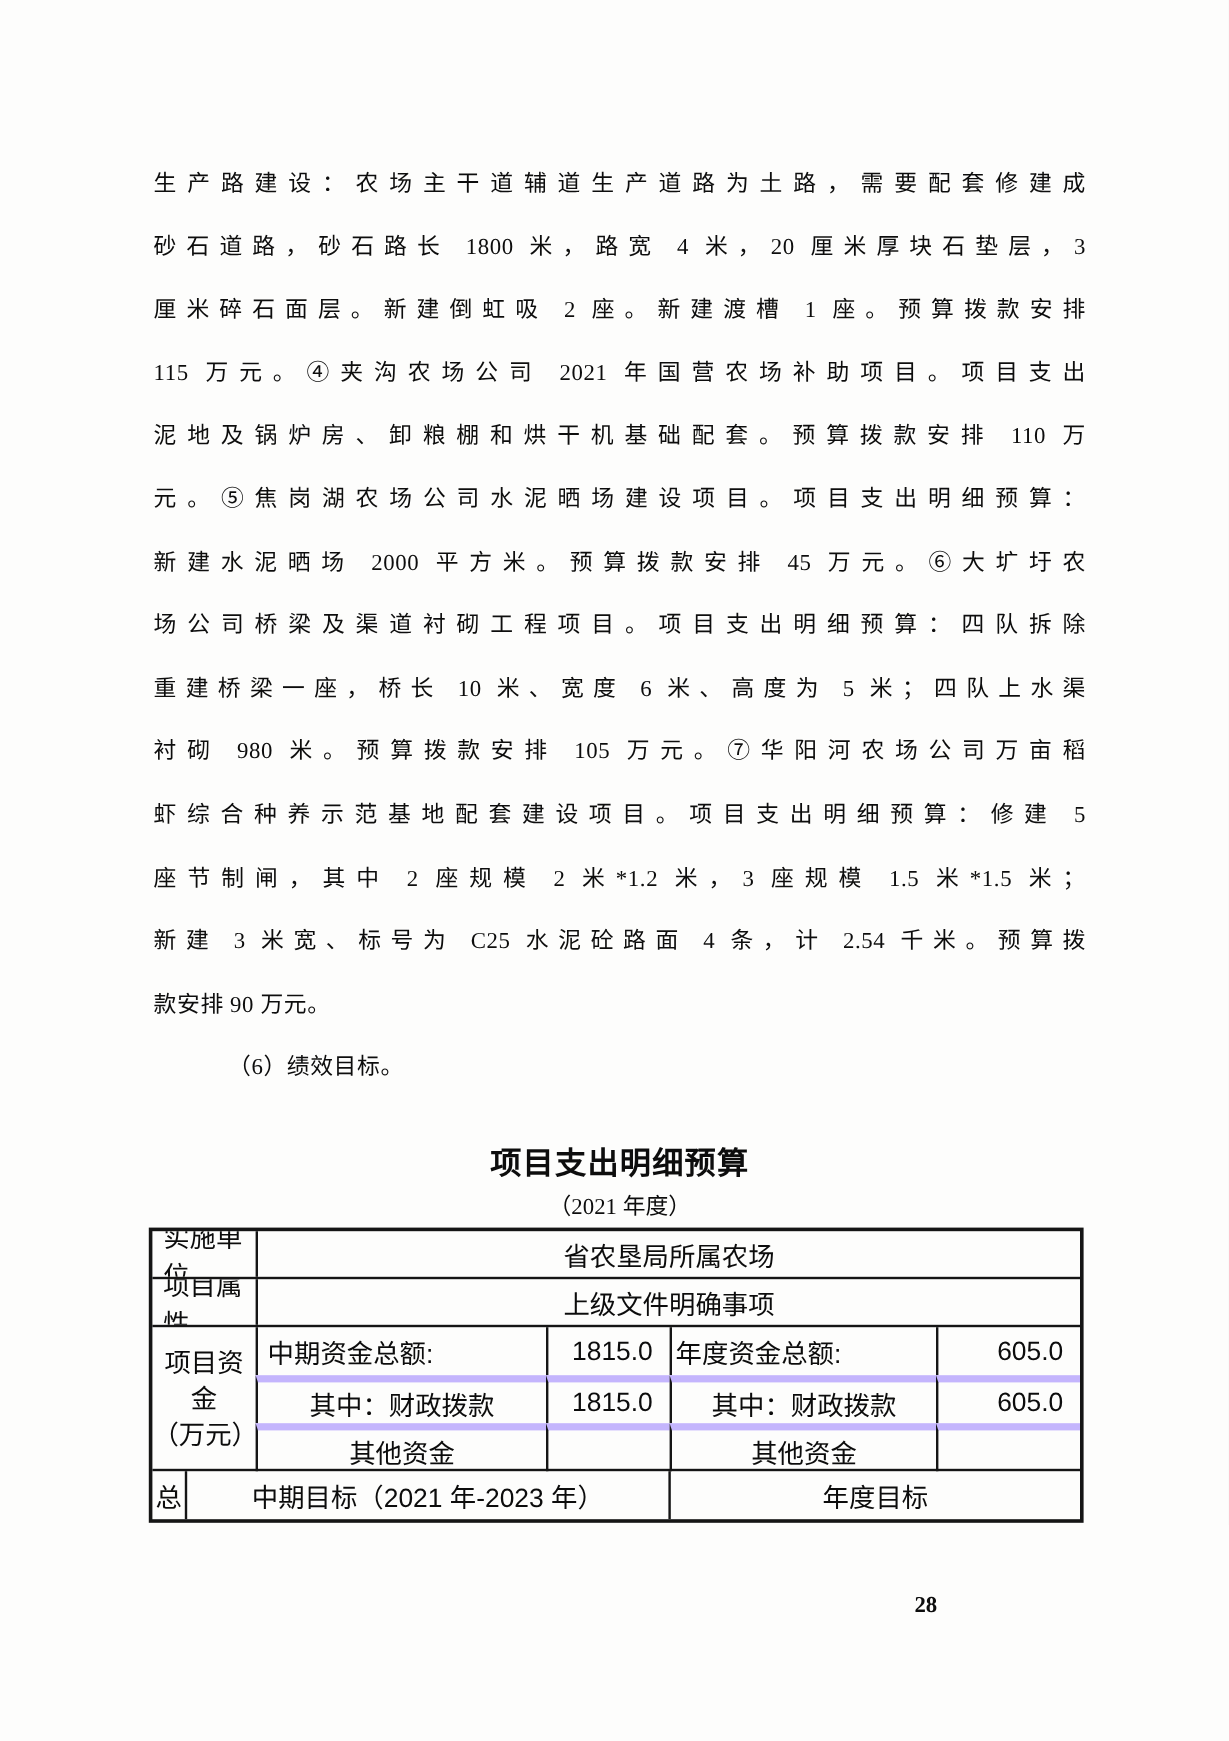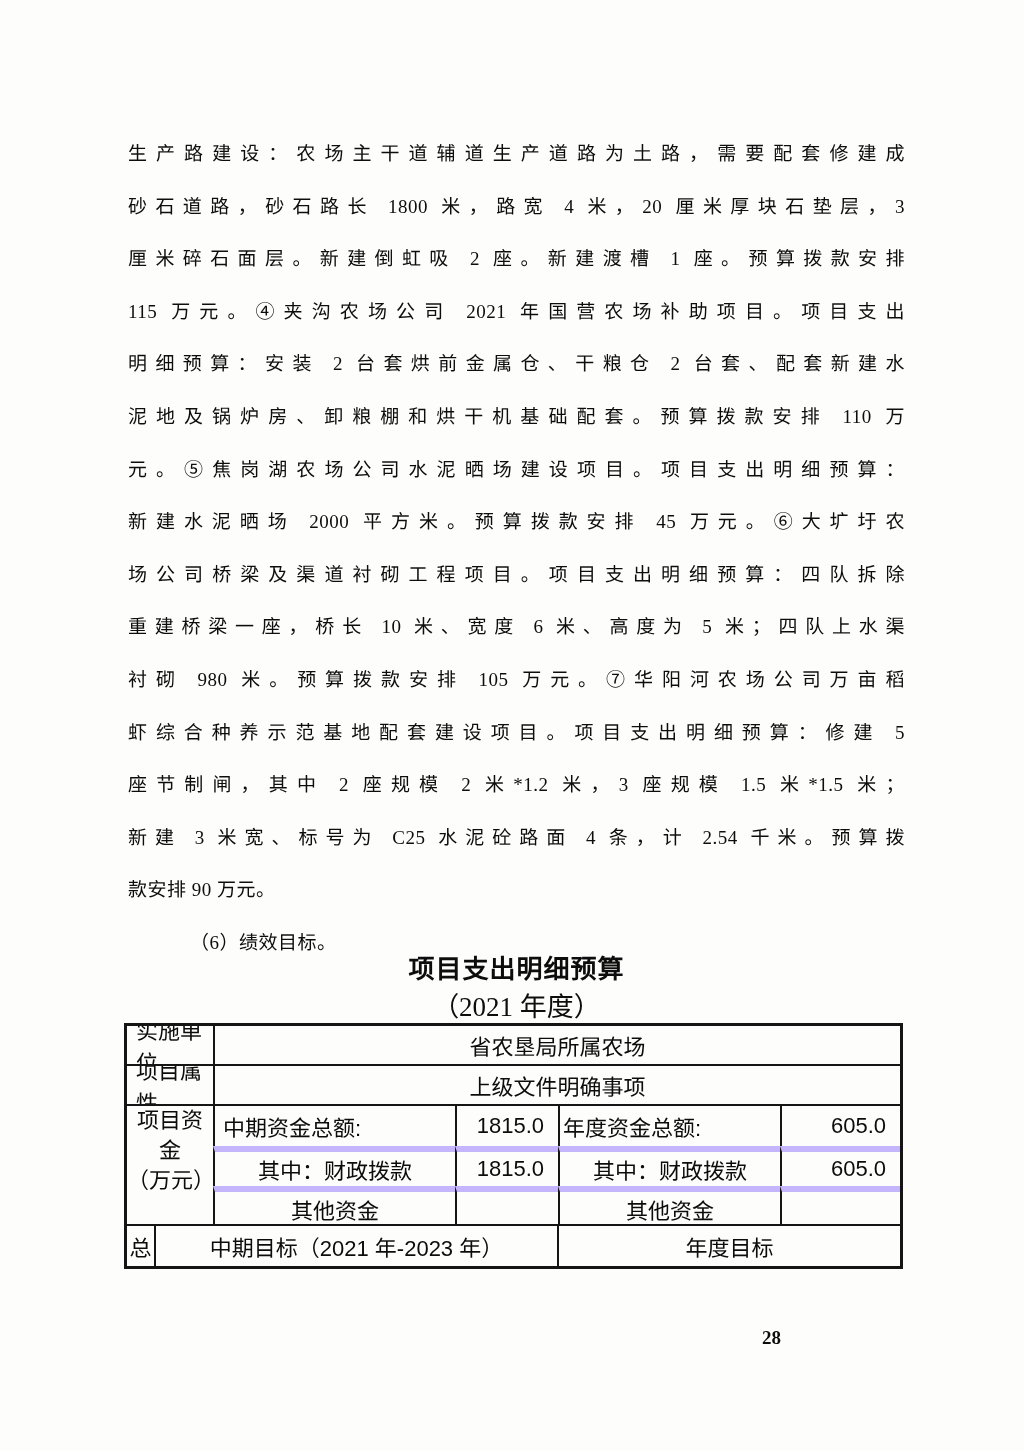--- a/index.html
+++ b/index.html
@@ -30,21 +30,21 @@
   .bl.indent{padding-left:62px;text-align:right;}
   
   .tbl-title{
     position:absolute;left:128px;top:952px;width:777px;
     text-align:center;font-size:26px;font-weight:bold;line-height:34px;
     font-family:"Liberation Sans","DejaVu Sans",sans-serif;
     letter-spacing:1px;
   }
   .tbl-subtitle{
     position:absolute;left:128px;top:993px;width:777px;
-    text-align:center;font-size:27px;line-height:28px;
+    text-align:center;font-size:19px;line-height:28px;
     font-family:"Liberation Serif","DejaVu Serif",serif;
   }
   
   .tbl{
     position:absolute;left:124px;top:1023px;width:779px;
     box-sizing:border-box;
     border:3px solid #151515;
     background:#fdfdfc;
     font-family:"Liberation Sans","DejaVu Sans",sans-serif;
     font-size:22px;color:#0c0c0c;
@@ -67,41 +67,40 @@
   .r-funds  > .cell + .cell,
   .r-goals  > .cell + .cell{border-left:2px solid #151515;}
   .bt{border-top:6px solid #c4b5fd;}
   .lab{padding-left:9px;}
   .ctr{justify-content:center;text-align:center;}
   .val{justify-content:flex-end;padding-right:14px;}
   .pl8{padding-left:8px;}
   .pl3{padding-left:3px;}
   .fundslabel{
     grid-row:1/4;
-    flex-direction:column;
+    flex-direction:column;justify-content:center;
     text-align:center;line-height:30px;
   }
   
   .pagenum{
     position:absolute;left:762px;top:1327px;
     font-size:19px;font-weight:bold;
     font-family:"Liberation Serif","DejaVu Serif",serif;
   }
 </style>
 </head>
 <body>
 
 <div class="page">
 
   <div class="bodytext">
     <div class="bl just">生产路建设：农场主干道辅道生产道路为土路，需要配套修建成</div>
     <div class="bl just">砂石道路，砂石路长 1800 米，路宽 4 米，20 厘米厚块石垫层，3</div>
     <div class="bl just">厘米碎石面层。新建倒虹吸 2 座。新建渡槽 1 座。预算拨款安排</div>
     <div class="bl just">115 万元。④夹沟农场公司 2021 年国营农场补助项目。项目支出</div>
-    <div class="bl just">明细预算：安装 2 台套烘前金属仓、干粮仓 2 台套、配套新建水</div>
     <div class="bl just">泥地及锅炉房、卸粮棚和烘干机基础配套。预算拨款安排 110 万</div>
     <div class="bl just">元。⑤焦岗湖农场公司水泥晒场建设项目。项目支出明细预算：</div>
     <div class="bl just">新建水泥晒场 2000 平方米。预算拨款安排 45 万元。⑥大圹圩农</div>
     <div class="bl just">场公司桥梁及渠道衬砌工程项目。项目支出明细预算：四队拆除</div>
     <div class="bl just">重建桥梁一座，桥长 10 米、宽度 6 米、高度为 5 米；四队上水渠</div>
     <div class="bl just">衬砌 980 米。预算拨款安排 105 万元。⑦华阳河农场公司万亩稻</div>
     <div class="bl just">虾综合种养示范基地配套建设项目。项目支出明细预算：修建 5</div>
     <div class="bl just">座节制闸，其中 2 座规模 2 米*1.2 米，3 座规模 1.5 米*1.5 米；</div>
     <div class="bl just">新建 3 米宽、标号为 C25 水泥砼路面 4 条，计 2.54 千米。预算拨</div>
     <div class="bl left">款安排 90 万元。</div>

